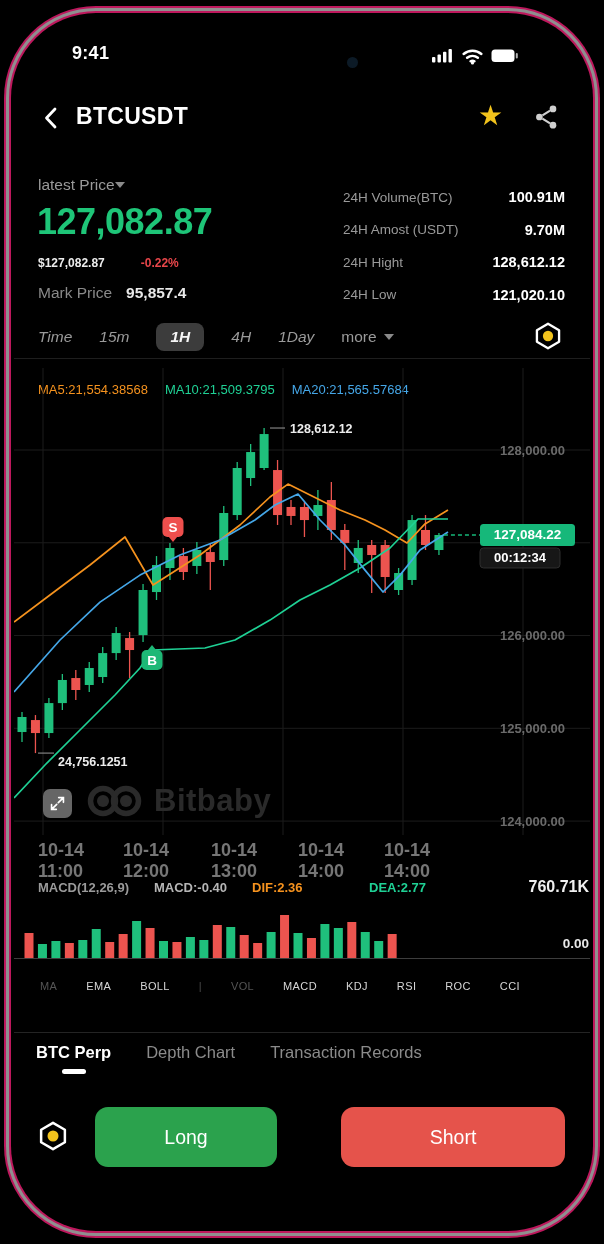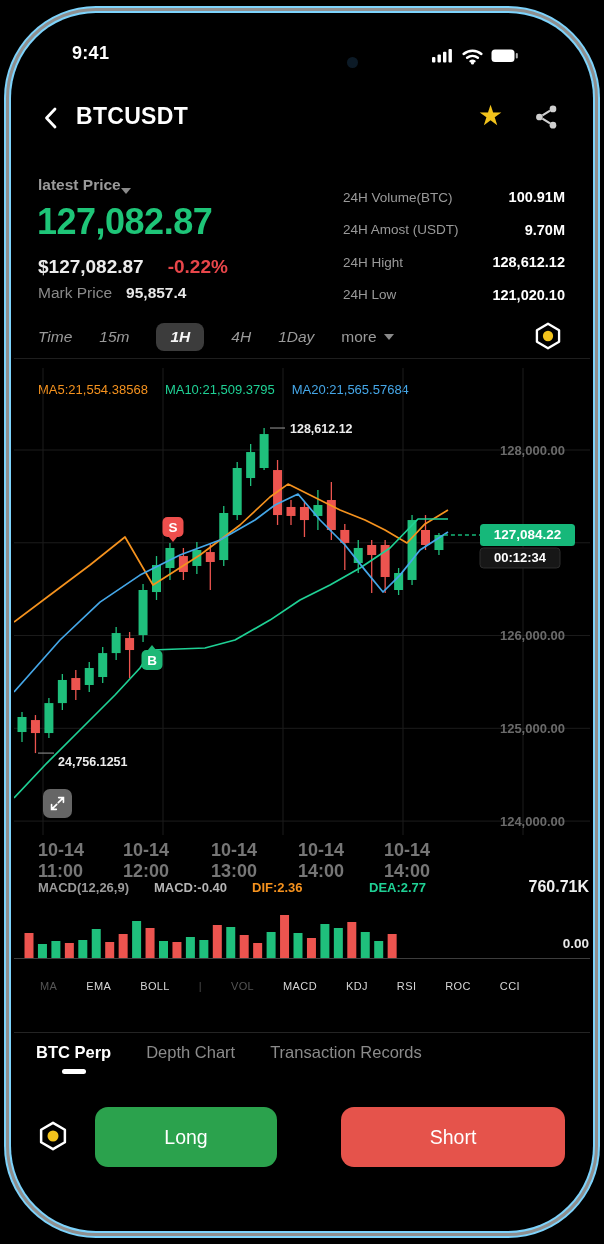--- a/index.html
+++ b/index.html
@@ -1,35 +1,35 @@
 <!DOCTYPE html>
 <html><head>
 <meta charset="utf-8">
 <style>
   html,body{margin:0;padding:0;background:#000;width:604px;height:1244px;overflow:hidden;
     font-family:"Liberation Sans",sans-serif;-webkit-font-smoothing:antialiased;}
   
-  .frame{position:absolute;left:4px;top:6px;width:596px;height:1232px;border-radius:92px;background:#7dd3fc;}
+  .frame{position:absolute;left:4px;top:6px;width:596px;height:1232px;border-radius:92px;background:#be185d;}
   .frame::before{content:"";position:absolute;inset:2px;border-radius:90px;border:3px solid #8f8f8f;}
   .screen{position:absolute;inset:7px;border-radius:85px;background:#000;overflow:hidden;}
   .content{position:absolute;left:-11px;top:-13px;width:604px;height:1244px;}
   .cam{position:absolute;left:347px;top:57px;width:11px;height:11px;border-radius:50%;background:#0c1a26;}
   
   .sb-time{position:absolute;left:72px;top:43px;color:#fff;font-size:18px;font-weight:700;letter-spacing:.3px;}
   .sb-icons{position:absolute;left:432px;top:46px;width:136px;height:20px;display:flex;align-items:center;gap:7px;}
   
   .hdr-back{position:absolute;left:40px;top:104px;width:24px;height:28px;}
   .hdr-title{position:absolute;left:76px;top:103px;color:#fff;font-size:23px;font-weight:700;letter-spacing:.3px;text-align:center;}
   .hdr-star{position:absolute;left:478px;top:100px;font-size:28px;color:#f2c31c;line-height:32px;}
   .hdr-share{position:absolute;left:534px;top:104px;width:26px;height:26px;}
   
-  .lp-row{position:absolute;left:38px;top:176px;display:flex;align-items:flex-end;color:#9a9a9a;font-size:15.5px;font-weight:bold;}
+  .lp-row{position:absolute;left:38px;top:176px;display:flex;align-items:center;color:#9a9a9a;font-size:15.5px;}
   .caret{width:0;height:0;border-left:5.5px solid transparent;border-right:5.5px solid transparent;border-top:6.5px solid #8a8a8a;display:inline-block;}
   .big-price{position:absolute;left:37px;top:201px;color:#1ec578;font-size:36px;font-weight:700;letter-spacing:-.5px;}
-  .usd-row{position:absolute;left:38px;top:256px;font-size:19px;font-weight:700;color:#ececec;display:flex;gap:24px;}
+  .usd-row{position:absolute;left:38px;top:256px;font-size:12px;font-weight:700;color:#ececec;display:flex;gap:36px;}
   .pct{color:#e8464a;}
   .mark-row{position:absolute;left:38px;top:284px;font-size:15.5px;display:flex;gap:14px;}
   .mark-label{color:#8a8a8a;} .mark-value{color:#e9e9e9;font-weight:700;}
   
   .stats{position:absolute;left:343px;top:181px;width:222px;}
   .stat-row{display:flex;justify-content:space-between;align-items:center;height:32.5px;}
   .stat-label{color:#9a9a9a;font-size:13.5px;}
   .stat-value{color:#fff;font-size:14.5px;font-weight:700;}
   
   .tf-row{position:absolute;left:38px;top:321px;height:32px;display:flex;align-items:center;gap:27px;}
@@ -276,20 +276,29 @@
           <text x="551" y="86.50794596742153" text-anchor="end" fill="#6a6a6a" font-size="13" font-weight="700">128,000.00</text>
           <text x="551" y="272.04628526023043" text-anchor="end" fill="#6a6a6a" font-size="13" font-weight="700">126,000.00</text>
           <text x="551" y="364.8154549066349" text-anchor="end" fill="#6a6a6a" font-size="13" font-weight="700">125,000.00</text>
           <text x="551" y="457.58462455303936" text-anchor="end" fill="#6a6a6a" font-size="13" font-weight="700">124,000.00</text>
         </svg>
       <div class="expand-btn">
         <svg width="19" height="19" viewBox="0 0 24 24">
           <path d="M13.5 4.5h6v6 M19.2 4.8 L13 11 M10.5 19.5h-6v-6 M4.8 19.2 L11 13" stroke="#fff" stroke-width="2.1" fill="none" stroke-linecap="round"></path>
         </svg>
       </div>
+      <div class="watermark">
+        <svg width="58" height="36" viewBox="0 0 58 36">
+          <circle cx="17" cy="18" r="12.5" fill="none" stroke="#2a2a2a" stroke-width="5.5"></circle>
+          <circle cx="40" cy="18" r="12.5" fill="none" stroke="#2a2a2a" stroke-width="5.5"></circle>
+          <circle cx="17" cy="18" r="6" fill="#2a2a2a"></circle>
+          <circle cx="40" cy="18" r="6" fill="#2a2a2a"></circle>
+        </svg>
+        <span class="watermark-text">Bitbaby</span>
+      </div>
       <div class="xlabels" id="xlabels">
           <span class="xlabel" style="left:38px">10-14 11:00</span>
           <span class="xlabel" style="left:123px">10-14 12:00</span>
           <span class="xlabel" style="left:211px">10-14 13:00</span>
           <span class="xlabel" style="left:298px">10-14 14:00</span>
           <span class="xlabel" style="left:384px">10-14 14:00</span>
         </div>
 
       <div class="vol-pane">
         <span class="vp-h" style="left:24px;color:#9a9a9a;">MACD(12,26,9)</span>

